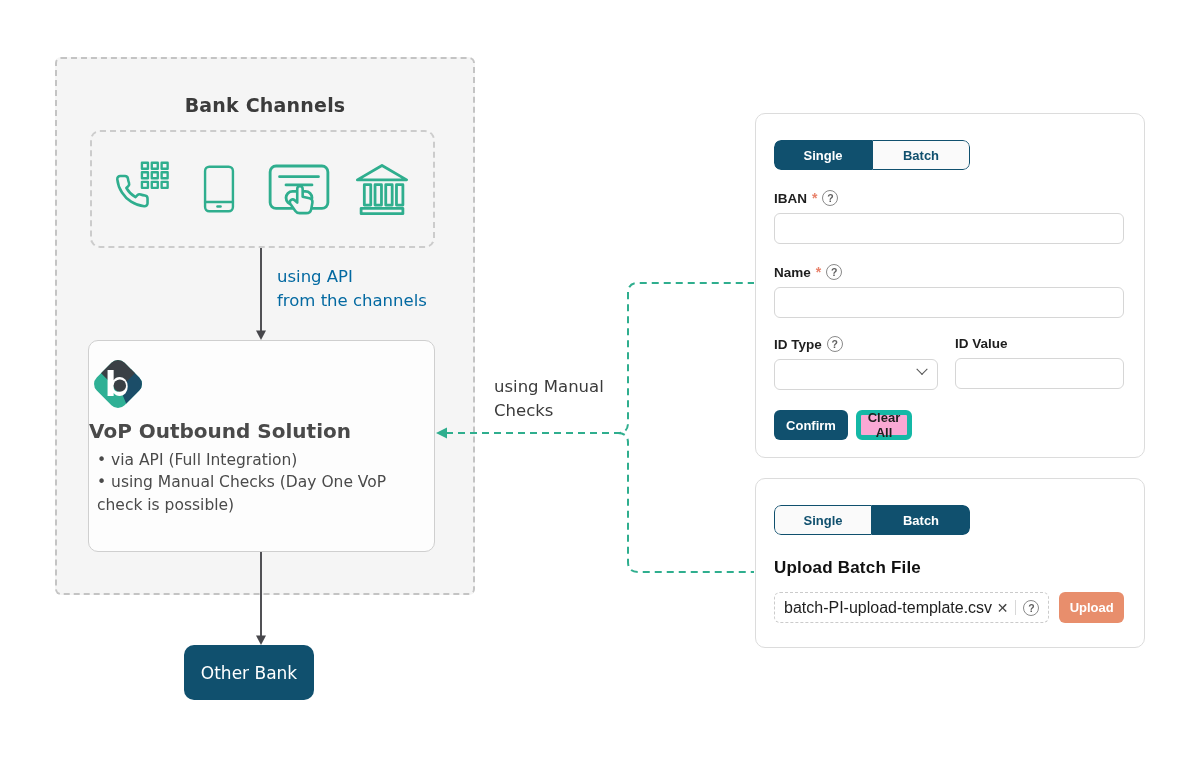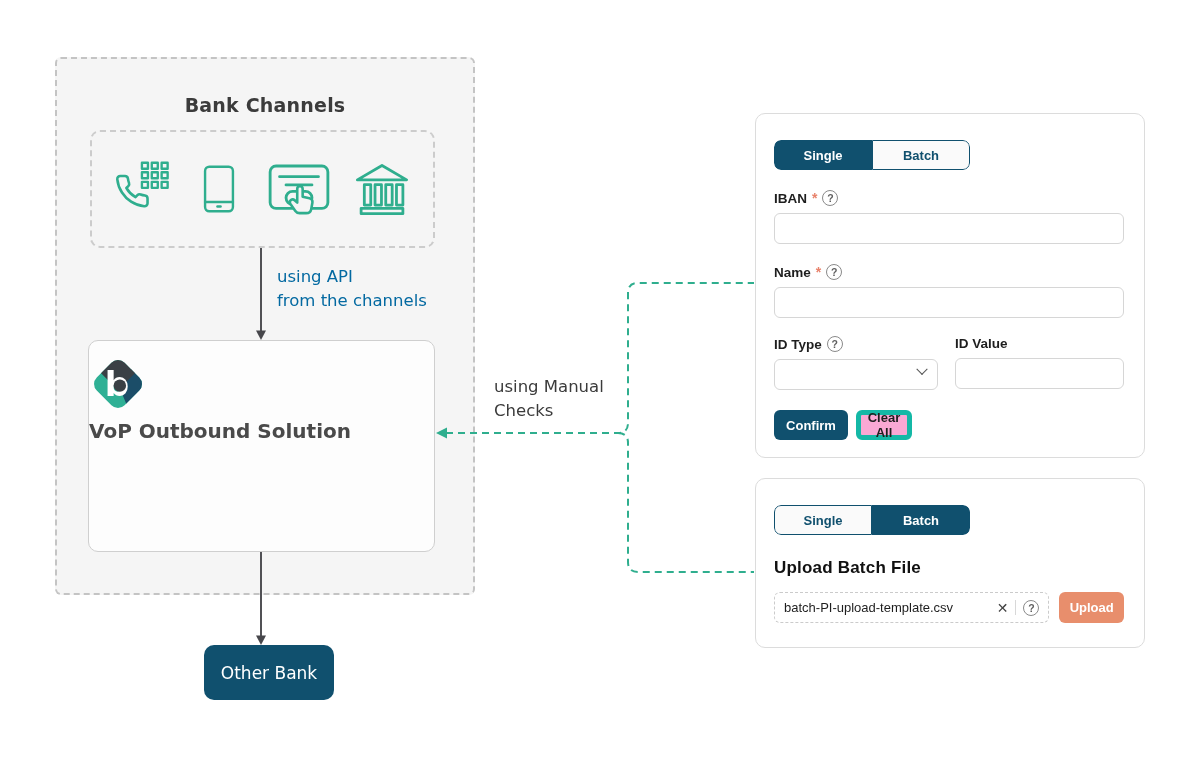--- a/index.html
+++ b/index.html
@@ -32,21 +32,21 @@
   .vop-logo { margin-top:14px; }
   .vop-title { font-size:20px; font-weight:700; color:#4A4A4A; margin-top:2px; }
   .vop-bullets { list-style:none; margin-top:6px; padding:0 8px; }
   .vop-bullets li { font-size:15.5px; color:#4A4A4A; line-height:1.45; }
   .vop-bullets li::before { content:"•  "; color:#4A4A4A; }
   .manual-label {
     position:absolute; left:494px; top:375px;
     font-size:16.5px; color:#3B3B3B; line-height:1.45;
   }
   .other-bank {
-    position:absolute; left:204px; top:645px; width:130px; height:55px;
+    position:absolute; left:184px; top:645px; width:130px; height:55px;
     background:#10506E; border:none; border-radius:10px; cursor:pointer;
     color:#FFFFFF; font-size:17px; font-family:"DejaVu Sans", sans-serif;
     display:flex; align-items:center; justify-content:center;
   }
   .overlay-svg { position:absolute; left:0; top:0; pointer-events:none; z-index:3; }
 
   
   .card {
     position:absolute; background:#FFFFFF; border:1px solid #DCDCDC; border-radius:10px;
     padding:26px 20px 0 18px; font-family:"Liberation Sans", sans-serif; z-index:2;
@@ -97,21 +97,21 @@
   }
   .btn-confirm { width:74px; background:#10506E; color:#FFFFFF; }
   .btn-clear   { width:56px; background:#f9a8d4; border:5px solid #14b8a6; color:#1E1E1E; }
 
   .batch-heading { margin-top:23px; font-size:17px; font-weight:700; color:#111111; letter-spacing:.2px; }
   .filerow { display:flex; align-items:center; margin-top:14px; }
   .filebox {
     width:277px; height:31px; border:1.5px dashed #CBCBCB; border-radius:6px;
     display:flex; align-items:center; padding:0 9px; background:#FFFFFF; cursor:pointer;
   }
-  .fname { flex:1; font-size:13px; color:#1E1E1E; white-space:nowrap; overflow:hidden; }
+  .fname { flex:1; font-size:16px; color:#1E1E1E; white-space:nowrap; overflow:hidden; }
   .fx { color:#444444; font-size:14px; margin:0 7px 0 4px; cursor:pointer; line-height:1; }
   .fdiv { width:1px; height:15px; background:#D8D8D8; margin-right:7px; }
   .btn-upload { width:65px; height:31px; margin-left:10px; background:#E88E6C; color:#FFFFFF; }
 </style>
 </head>
 <body>
 
 <div class="outer-box"></div>
 <div class="bank-title">Bank Channels</div>
 
@@ -176,20 +176,24 @@
     </defs>
     <g clip-path="url(#lg)">
       <rect width="56" height="56" fill="#2FB095"></rect>
       <polygon points="28,28 44,10 60,28 38,52" fill="#1B4D68"></polygon>
       <polygon points="28,-4 47,15 28,34 9,15" fill="#3A4045"></polygon>
       <text x="27" y="39.5" text-anchor="middle" font-family="DejaVu Sans, sans-serif" font-size="33" font-weight="bold" fill="#FFFFFF">b</text>
       <circle cx="29.8" cy="29.6" r="6" fill="#3A4045"></circle>
     </g>
   </svg>
   <div class="vop-title">VoP Outbound Solution</div>
+  <ul class="vop-bullets">
+    <li>via API (Full Integration)</li>
+    <li>using Manual Checks (Day One VoP check is possible)</li>
+  </ul>
 </div>
 
 <div class="manual-label">
   <div>using Manual</div>
   <div>Checks</div>
 </div>
 
 <button class="other-bank">
   <span>Other Bank</span>
 </button>

